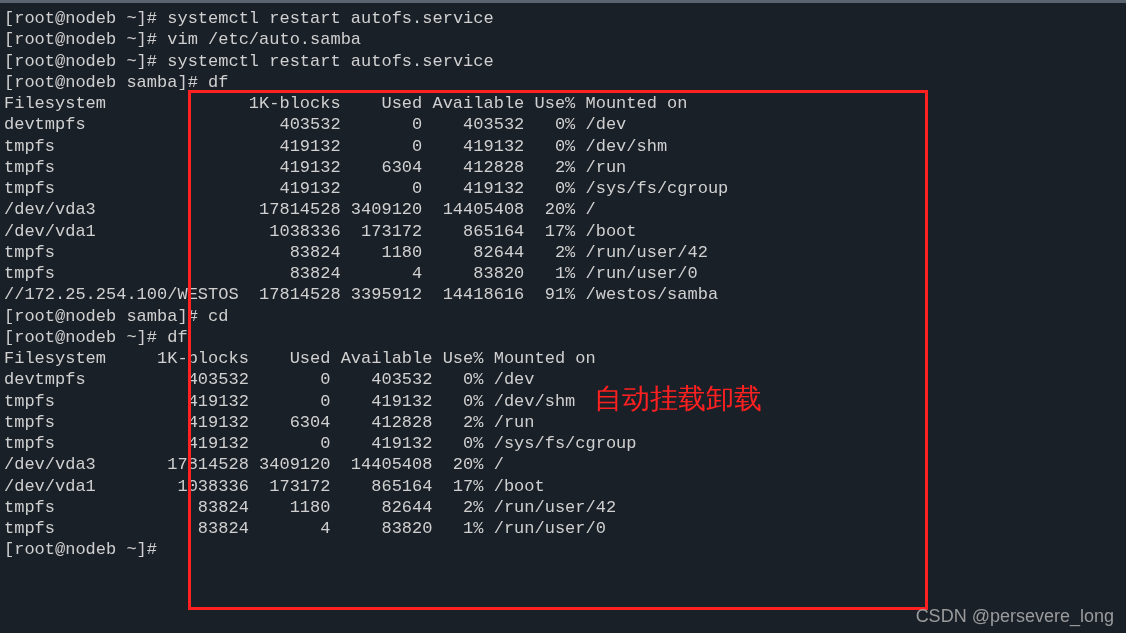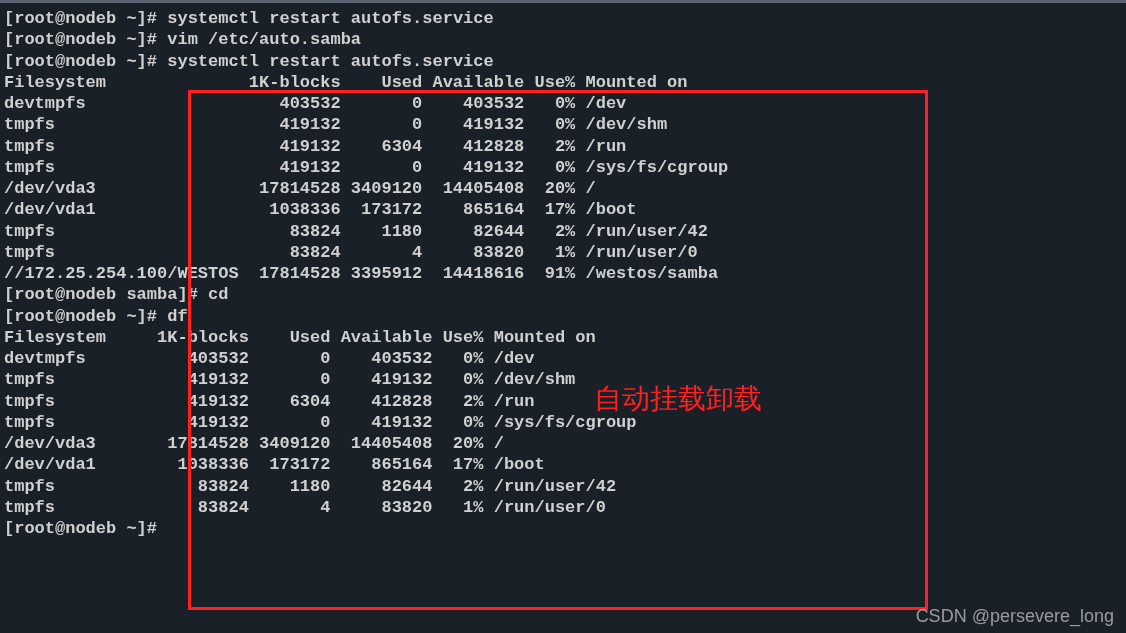--- a/index.html
+++ b/index.html
@@ -11,21 +11,20 @@
       line-height: 1.25;
       width: 1126px;
       height: 633px;
       overflow: hidden;
       position: relative;
       padding: 8px 4px;
     }
     .terminal-line {
       white-space: pre;
       color: #d0d0d0;
-      font-weight: bold;
     }
     .red-box {
       position: absolute;
       border: 3px solid #ff2020;
       left: 188px;
       top: 90px;
       width: 740px;
       height: 520px;
       pointer-events: none;
     }
@@ -60,20 +59,21 @@
   </style>
 </head>
 <body>
 
 <div class="top-bar"></div>
 
 <div>
   <div class="terminal-line"><span>[root@nodeb ~]# </span><span>systemctl restart autofs.service</span></div>
   <div class="terminal-line"><span>[root@nodeb ~]# </span><span>vim /etc/auto.samba</span></div>
   <div class="terminal-line"><span>[root@nodeb ~]# </span><span>systemctl restart autofs.service</span></div>
+  <div class="terminal-line"><span>[root@nodeb samba]# </span><span>df</span></div>
   <div class="terminal-line">Filesystem              1K-blocks    Used Available Use% Mounted on</div>
   <div class="terminal-line">devtmpfs                   403532       0    403532   0% /dev</div>
   <div class="terminal-line">tmpfs                      419132       0    419132   0% /dev/shm</div>
   <div class="terminal-line">tmpfs                      419132    6304    412828   2% /run</div>
   <div class="terminal-line">tmpfs                      419132       0    419132   0% /sys/fs/cgroup</div>
   <div class="terminal-line">/dev/vda3                17814528 3409120  14405408  20% /</div>
   <div class="terminal-line">/dev/vda1                 1038336  173172    865164  17% /boot</div>
   <div class="terminal-line">tmpfs                       83824    1180     82644   2% /run/user/42</div>
   <div class="terminal-line">tmpfs                       83824       4     83820   1% /run/user/0</div>
   <div class="terminal-line">//172.25.254.100/WESTOS  17814528 3395912  14418616  91% /westos/samba</div>

